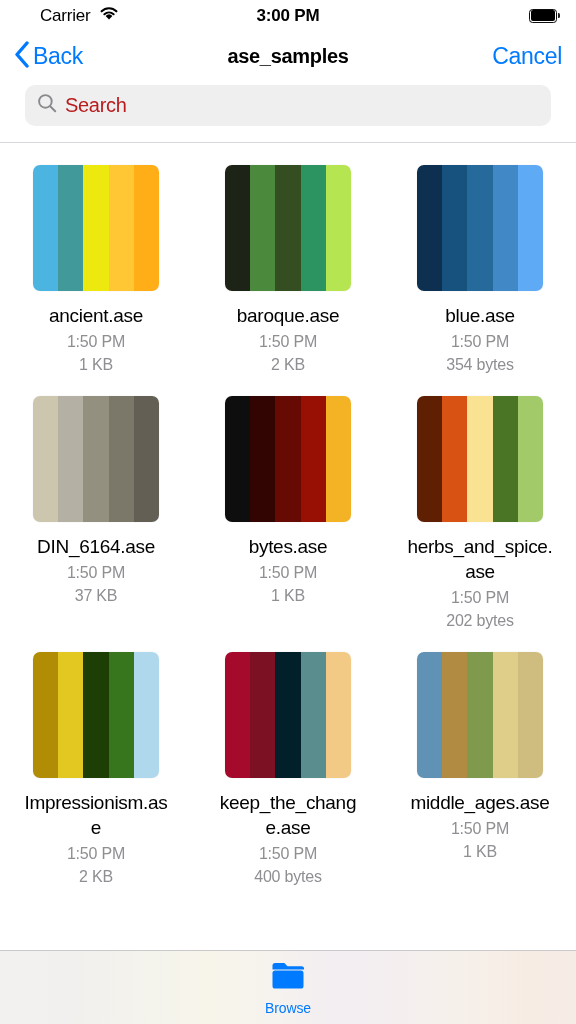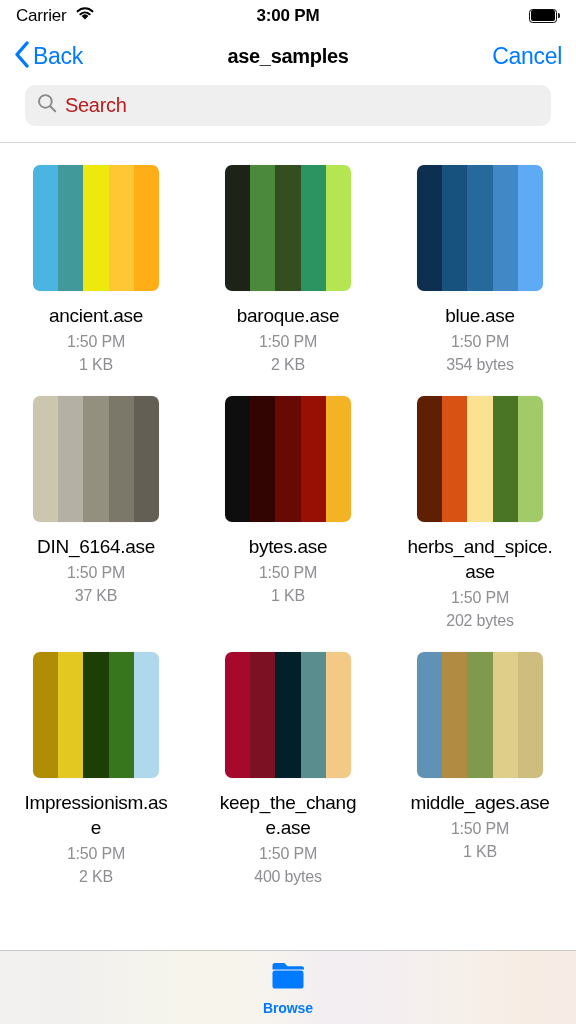--- a/index.html
+++ b/index.html
@@ -14,21 +14,21 @@
   #screen { position:relative; width:576px; height:1024px; background:#ffffff; display:flex; flex-direction:column; }
 
   
   .status-bar {
     height:32px; flex:0 0 32px;
     display:flex; align-items:center;
     padding:0 16px;
     font-size:17px; font-weight:600; color:#000;
     position:relative;
   }
-  .status-left { display:flex; align-items:center; gap:8px; }
+  .status-left { display:flex; align-items:center; gap:8px;margin-left:24px; }
   .carrier { font-size:17px; font-weight:400; letter-spacing:-0.2px; }
   .wifi-icon { display:block; }
   .status-center {
     position:absolute; left:0; right:0; top:0; bottom:0;
     display:flex; align-items:center; justify-content:center;
     font-size:17px; font-weight:600; letter-spacing:-0.2px;
     pointer-events:none;
   }
   .status-right { margin-left:auto; display:flex; align-items:center; }
   .battery { position:relative; width:31px; height:15px; }
@@ -118,21 +118,21 @@
         #f3f1ef 0%, #f2f0ee 12%, #f4f3ec 26%,
         #f7f5ea 36%, #f6f2ee 48%, #f2eef2 58%,
         #f4eef0 68%, #f6f0ea 80%, #f7ece4 92%, #f6ece6 100%);
   }
   .tab-item {
     display:flex; flex-direction:column; align-items:center; gap:5px;
     cursor:pointer; width:120px;
   }
   .tab-label { font-size:14px; letter-spacing:-0.1px; }
   .tab-recents .tab-label { color:#8e8e93; }
-  .tab-browse .tab-label { color:#007aff; font-weight:700; }
+  .tab-browse .tab-label { color:#007aff; font-weight:400; }
   .clock-icon { display:block; }
   .folder-icon { display:block; }
 </style>
 </head>
 <body>
 
 <div id="screen">
 
   <div class="status-bar">
     <div class="status-left">

